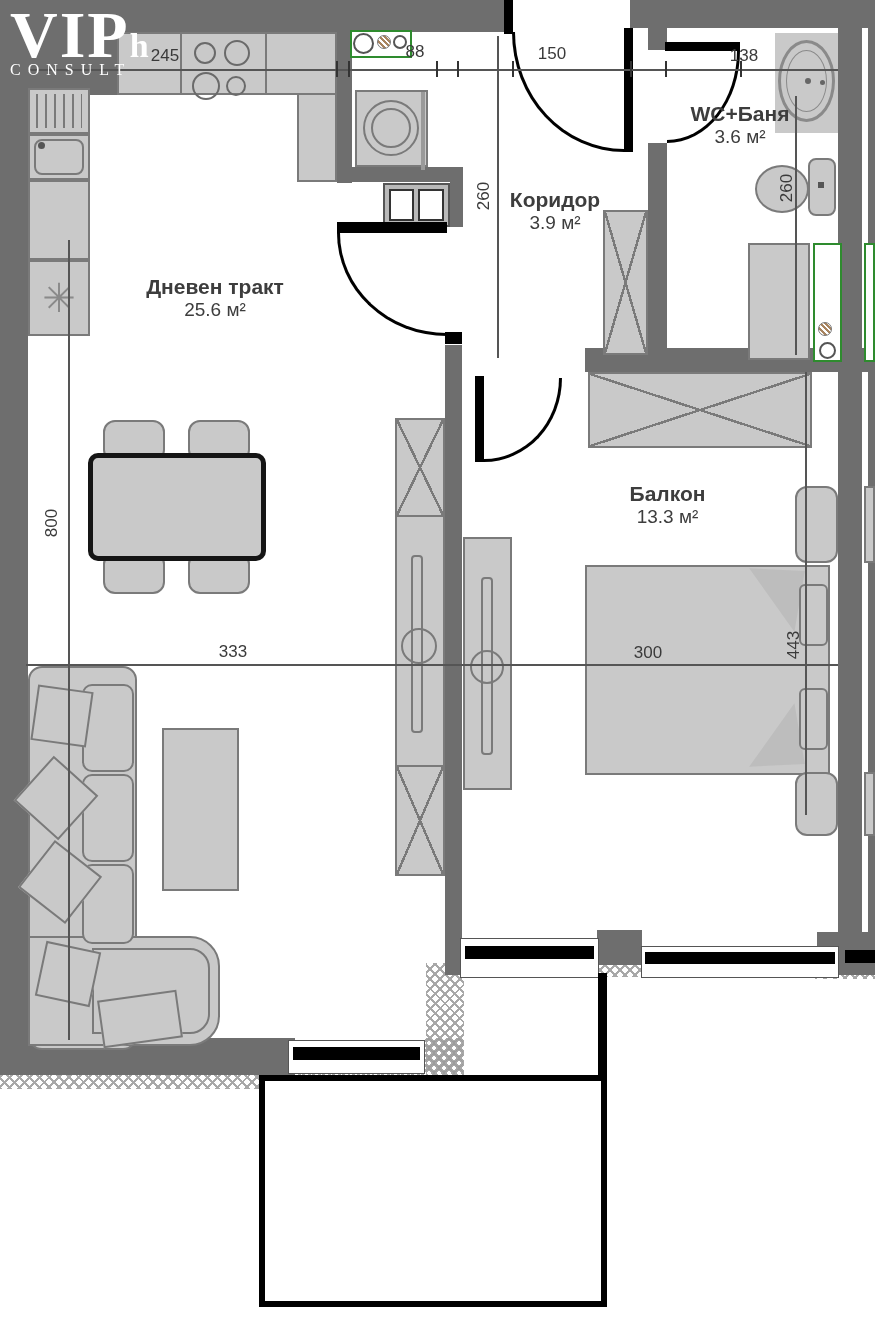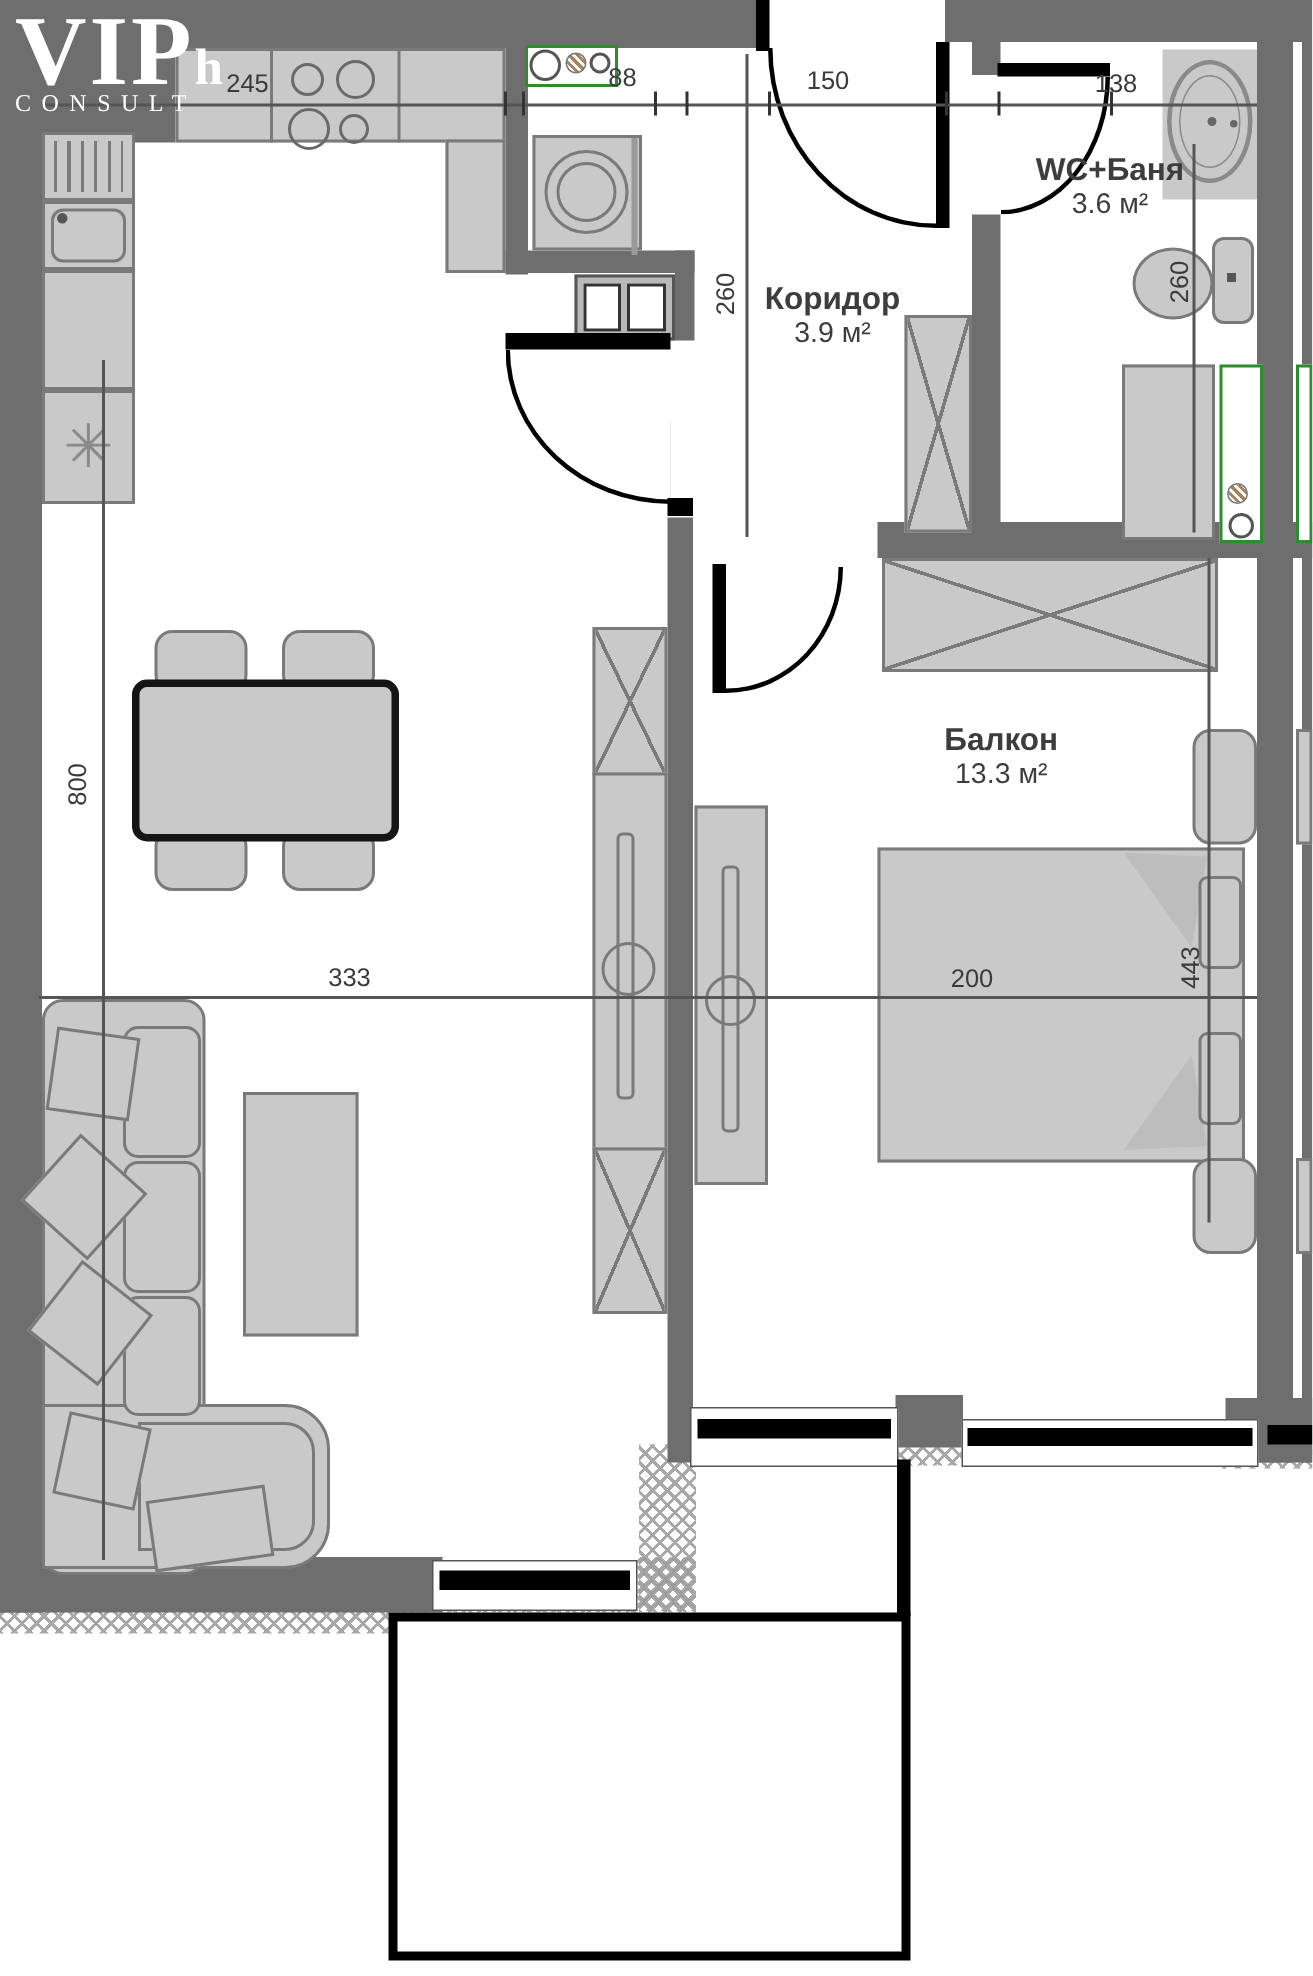--- a/index.html
+++ b/index.html
@@ -188,23 +188,27 @@
   <div class="dimline" style="left:805px;top:372px;width:1.5px;height:443px"></div>
 
   <div class="dimtext" style="left:140px;top:46px;width:50px">245</div>
   <div class="dimtext" style="left:398px;top:42px;width:34px">88</div>
   <div class="dimtext" style="left:530px;top:44px;width:44px">150</div>
   <div class="dimtext" style="left:722px;top:46px;width:44px">138</div>
   <div class="dimtext vtext" style="left:454px;top:186px;width:60px">260</div>
   <div class="dimtext vtext" style="left:757px;top:178px;width:60px">260</div>
   <div class="dimtext vtext" style="left:22px;top:513px;width:60px">800</div>
   <div class="dimtext" style="left:203px;top:642px;width:60px">333</div>
-  <div class="dimtext" style="left:618px;top:643px;width:60px">200</div>
+  <div class="dimtext" style="left:618px;top:643px;width:60px">300</div>
   <div class="dimtext vtext" style="left:764px;top:635px;width:60px">443</div>
 
+  <div class="roomlabel" style="left:95px;top:275px;width:240px">
+    <div class="nm">Дневен тракт</div>
+    <div class="ar">25.6 м²</div>
+  </div>
   <div class="roomlabel" style="left:480px;top:188px;width:150px">
     <div class="nm">Коридор</div>
     <div class="ar">3.9 м²</div>
   </div>
   <div class="roomlabel" style="left:665px;top:102px;width:150px">
     <div class="nm">WC+Баня</div>
     <div class="ar">3.6 м²</div>
   </div>
   <div class="roomlabel" style="left:595px;top:482px;width:145px">
     <div class="nm">Балкон</div>

